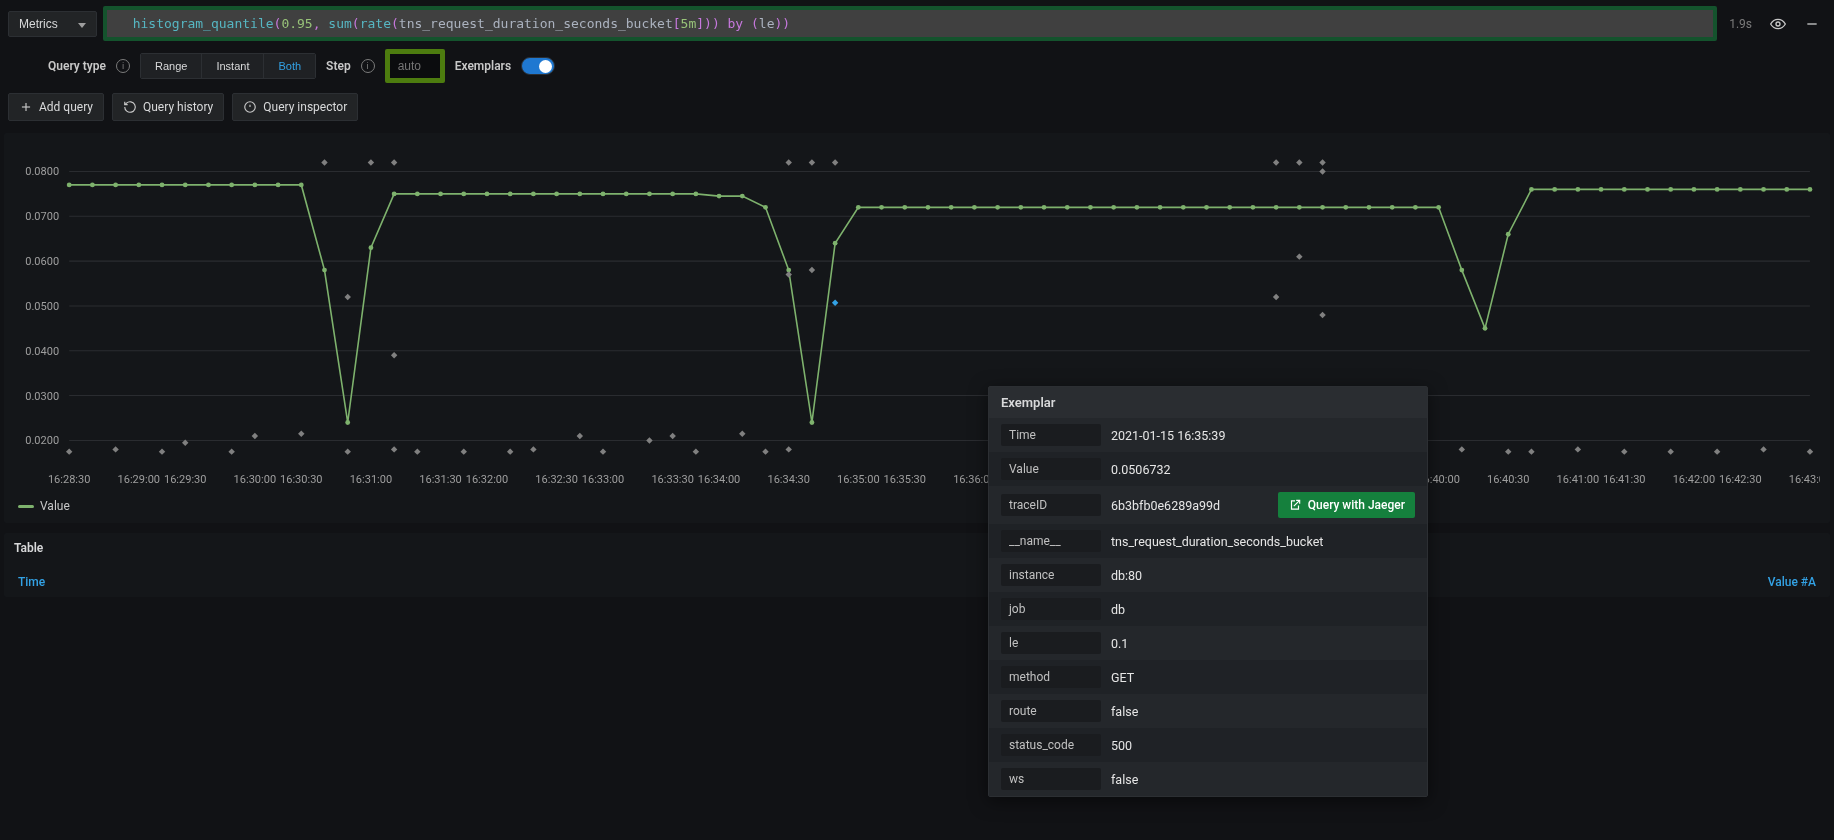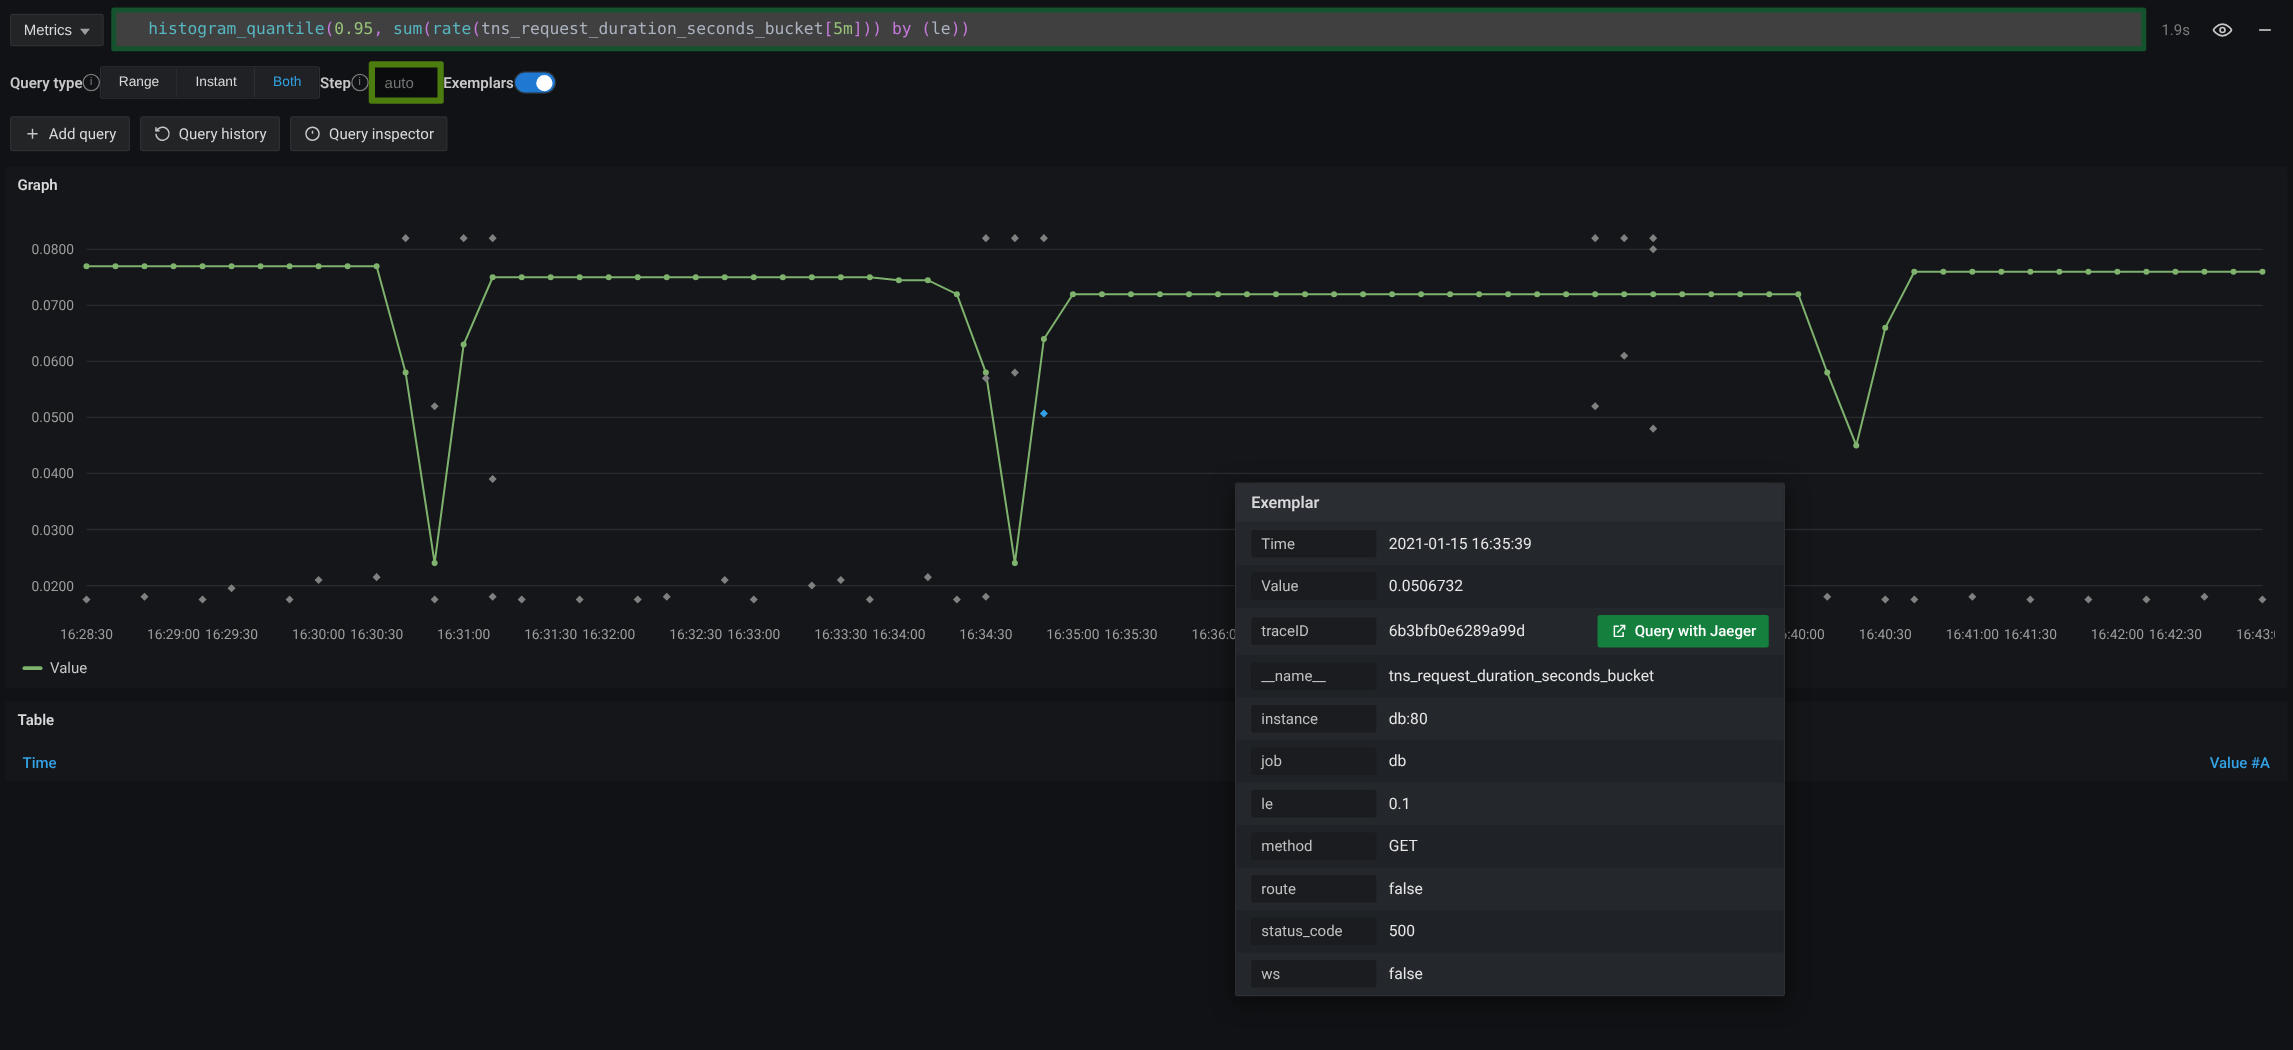--- a/index.html
+++ b/index.html
@@ -22,21 +22,21 @@
     padding: 6px 8px;
   }
   .metrics-btn {
     background: #222426;
     border: 1px solid #2c2f33;
     color: #d8d9da;
     padding: 5px 10px;
     border-radius: 2px;
     display: flex;
     align-items: center;
-    gap: 6px;
+    gap: 20px;
     font-size: 12px;
   }
   .chev-down::after {
     content: "";
     display: inline-block;
     width: 0; height: 0;
     border-left: 4px solid transparent;
     border-right: 4px solid transparent;
     border-top: 5px solid #9e9e9e;
   }
@@ -67,21 +67,23 @@
     width: 28px; height: 28px;
     display: flex; align-items: center; justify-content: center;
     color: #c7c7c7;
   }
   .icon-box svg { width: 16px; height: 16px; stroke: currentColor; fill: none; stroke-width: 2; }
 
   
   .opts-row {
     display: flex;
     align-items: center;
+    gap: 10px;
     padding: 2px 8px 10px 8px;
+    margin-left: 40px;
   }
   .opts-row .label { font-weight: 600; color: #c8c8c8; }
   .info-icon {
     width: 14px; height: 14px; border: 1px solid #7b7b7b; border-radius: 50%;
     display: inline-flex; align-items: center; justify-content: center;
     font-size: 9px; color: #7b7b7b;
   }
   .seg {
     display: flex;
     border: 1px solid #2c2f33;
@@ -267,21 +269,20 @@
     <svg viewBox="0 0 24 24">
         <circle cx="12" cy="12" r="9"></circle>
         <line x1="12" y1="8" x2="12" y2="12"></line>
         <line x1="12" y1="16" x2="12" y2="16"></line>
       </svg>
     <span>Query inspector</span>
   </div>
 </div>
 
 <div class="panel">
-  <div class="panel-title">Graph</div>
   <div class="graph-area">
     <svg class="chart-svg" id="chart-svg" viewBox="0 0 1800 350" preserveAspectRatio="none">
         <g class="grid">
           <line x1="55" x2="1790" y1="299.7142857142857" y2="299.7142857142857"></line>
           <line x1="55" x2="1790" y1="255.14285714285717" y2="255.14285714285717"></line>
           <line x1="55" x2="1790" y1="210.57142857142856" y2="210.57142857142856"></line>
           <line x1="55" x2="1790" y1="166" y2="166"></line>
           <line x1="55" x2="1790" y1="121.42857142857144" y2="121.42857142857144"></line>
           <line x1="55" x2="1790" y1="76.85714285714286" y2="76.85714285714286"></line>
           <line x1="55" x2="1790" y1="32.285714285714306" y2="32.285714285714306"></line>

